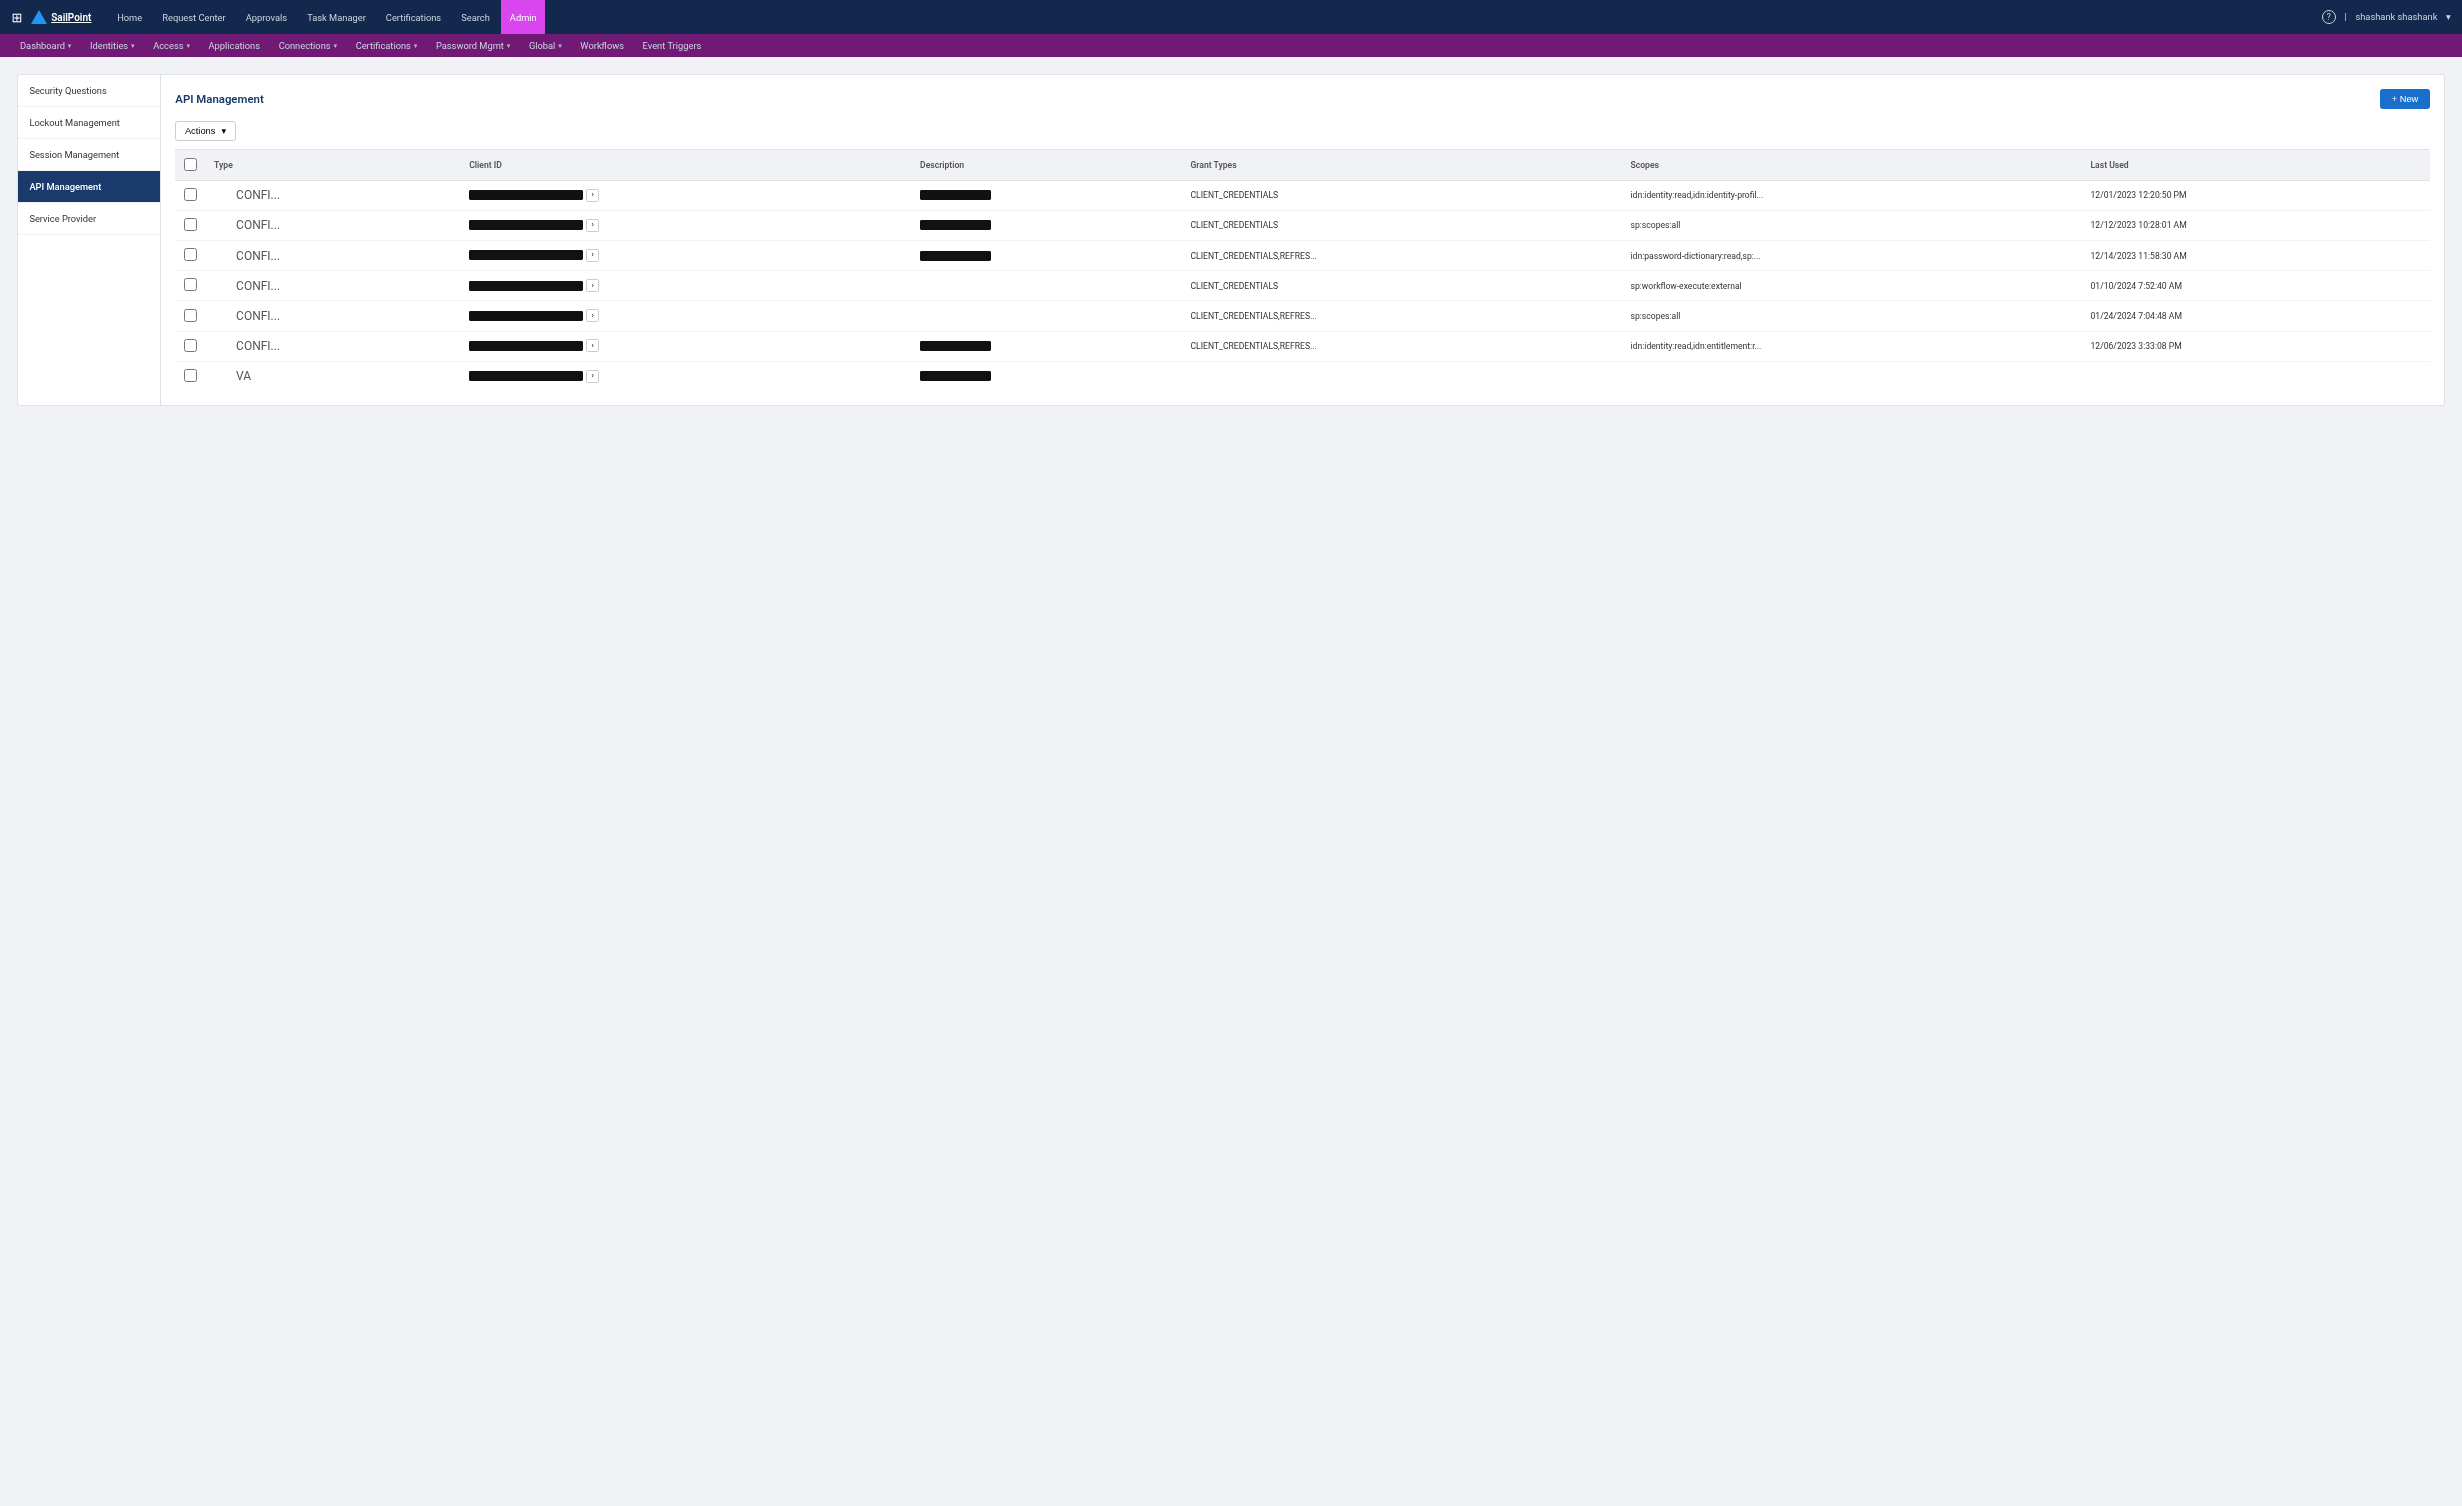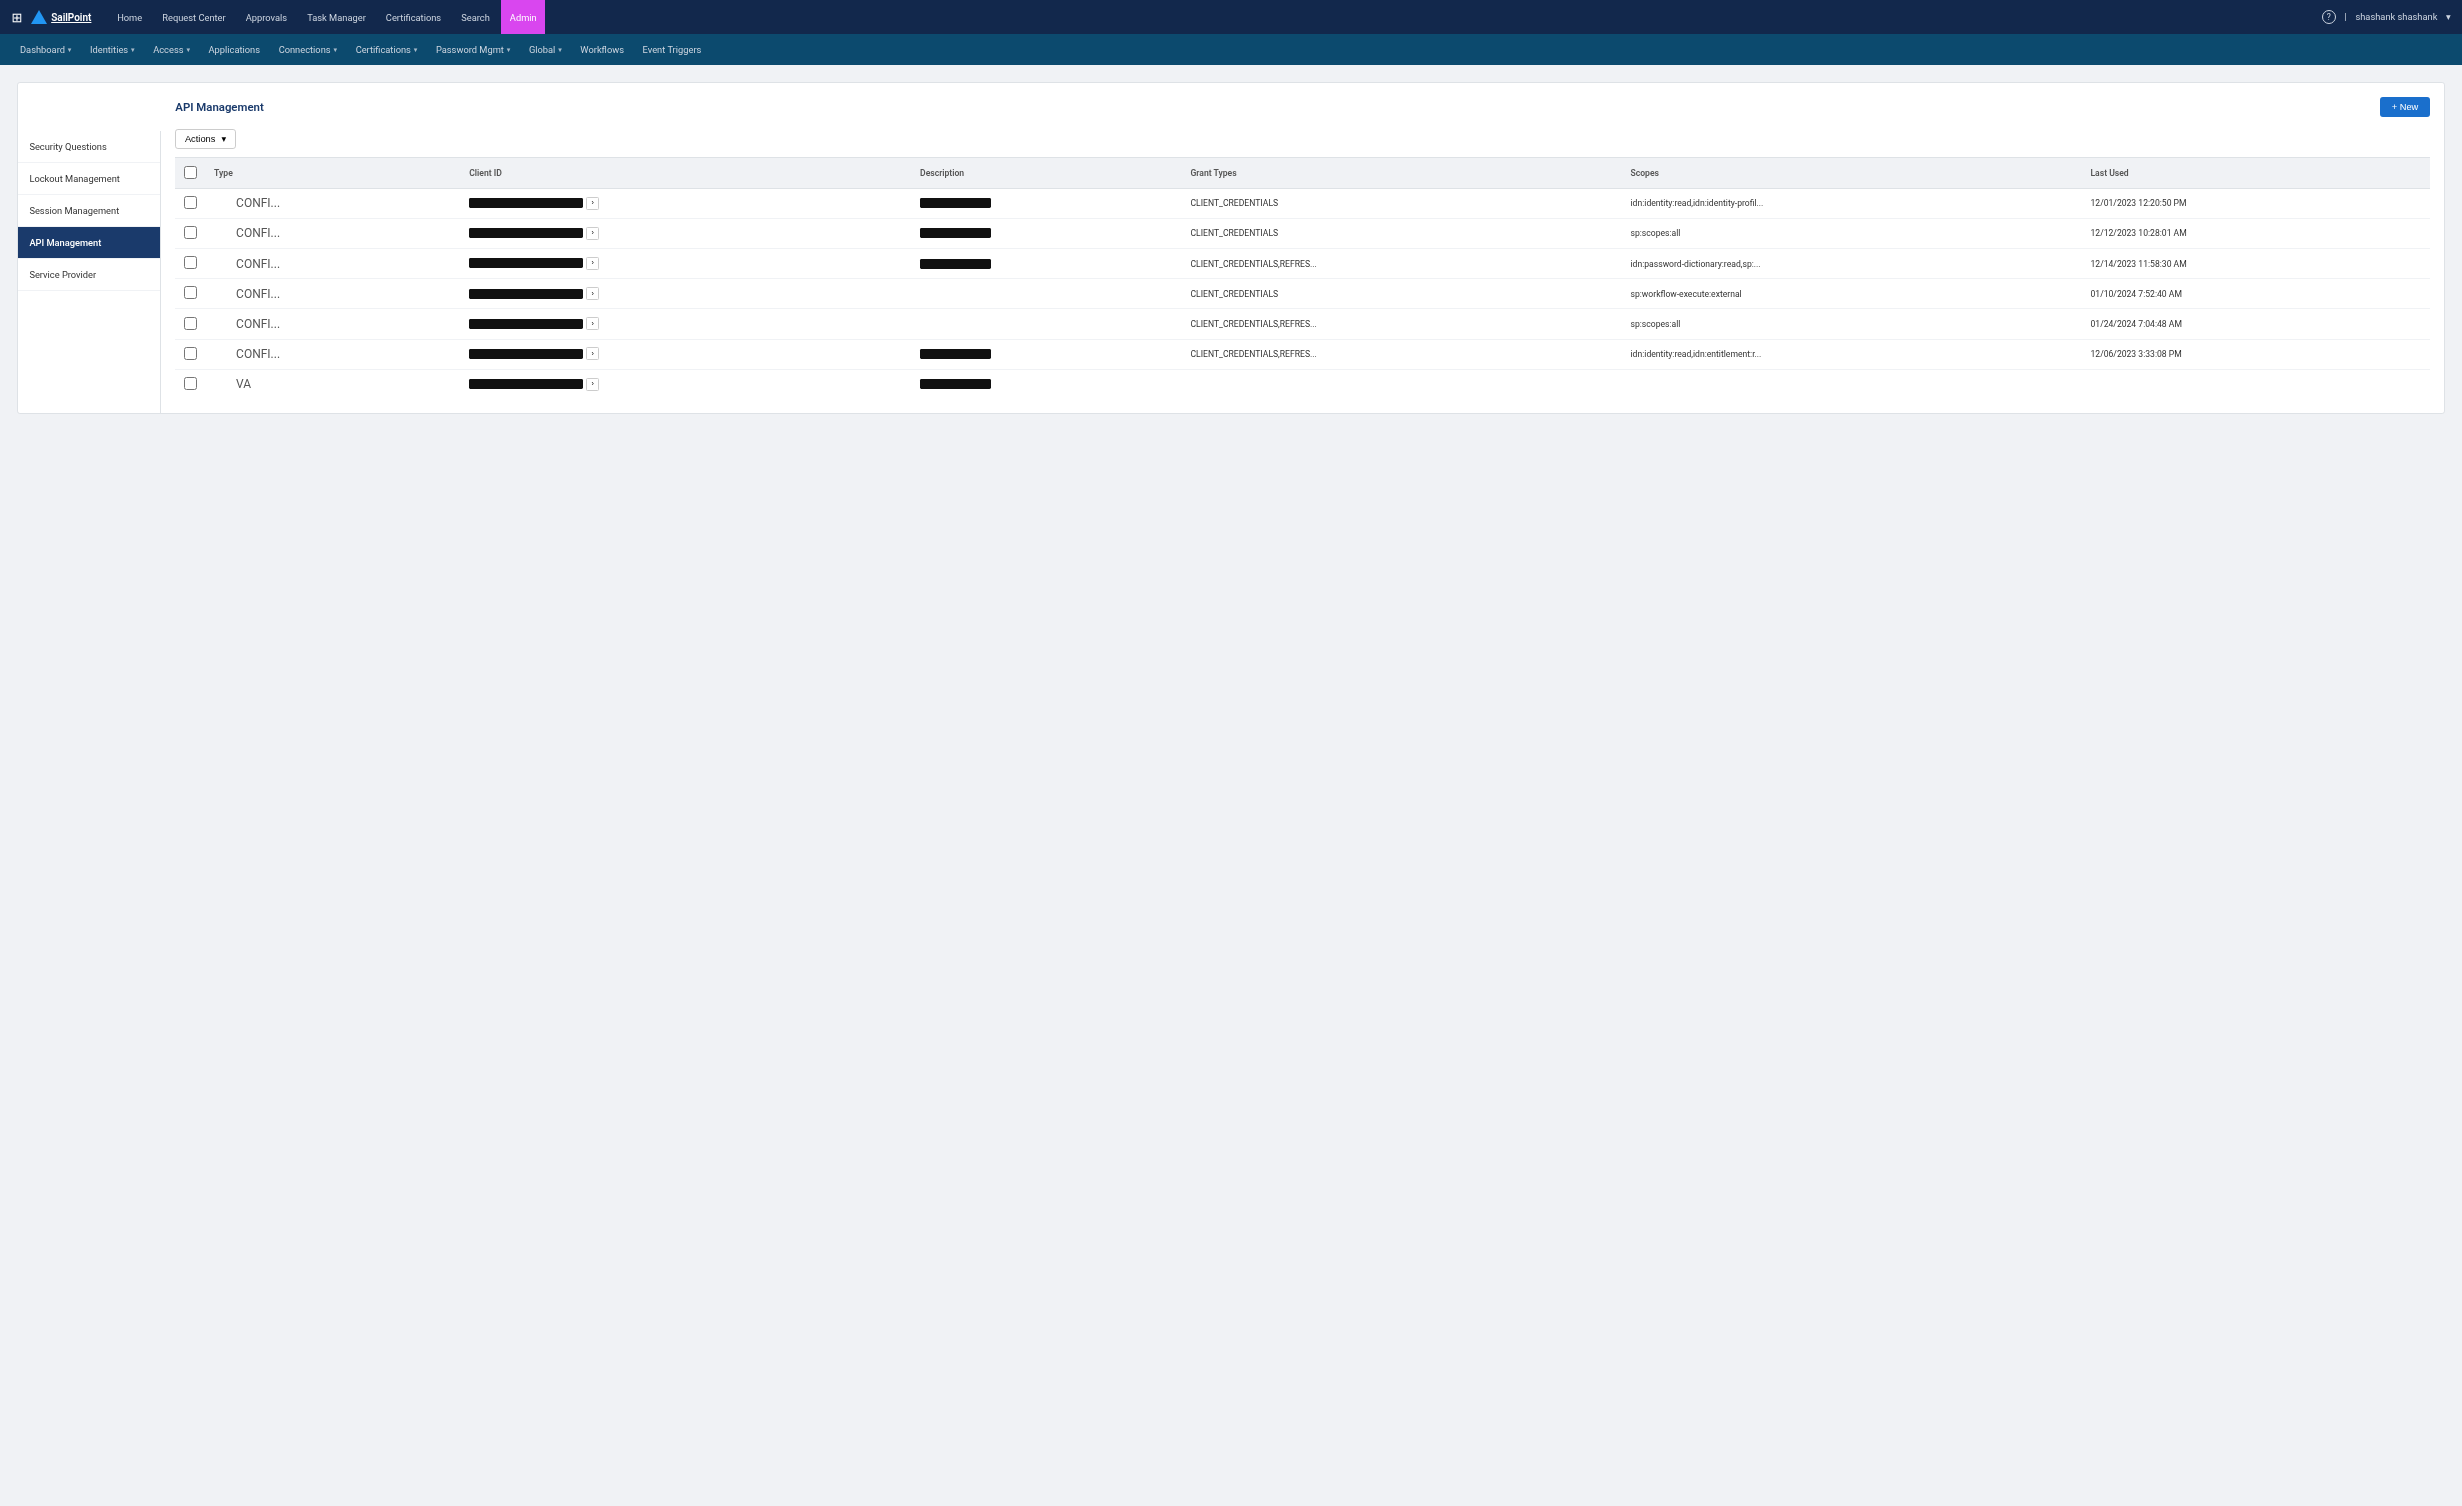--- a/index.html
+++ b/index.html
@@ -64,24 +64,24 @@
       border: 1.4px solid #cdd5e0;
       border-radius: 50%;
       display: flex; align-items: center; justify-content: center;
       color: #cdd5e0;
       font-size: 8.6px;
       cursor: pointer;
     }
 
     
     .second-nav {
-      background: #0c4a6e;
-      display: flex;
-      align-items: center;
-      height: 31px;
+      background: #701a75;
+      display: flex;
+      align-items: center;
+      height: 23px;
       padding: 0 11.4px;
       gap: 1.4px;
     }
     .second-nav a {
       color: #cdd5e0;
       text-decoration: none;
       padding: 0 8.6px;
       font-size: 9.3px;
       height: 31px;
       display: flex;
@@ -112,21 +112,20 @@
       border: 0.7px solid #dee2e6;
       border-radius: 2.9px;
       min-height: 286px;
     }
 
     
     .settings-sidebar {
       width: 143px;
       flex-shrink: 0;
       border-right: 0.7px solid #dee2e6;
-      margin-top: 48px;
     }
     .sidebar-item {
       padding: 10px 11.4px;
       cursor: pointer;
       font-size: 9.3px;
       color: #333;
       border-bottom: 0.7px solid #f0f2f5;
     }
     .sidebar-item.active {
       background: #1a3a6b;

